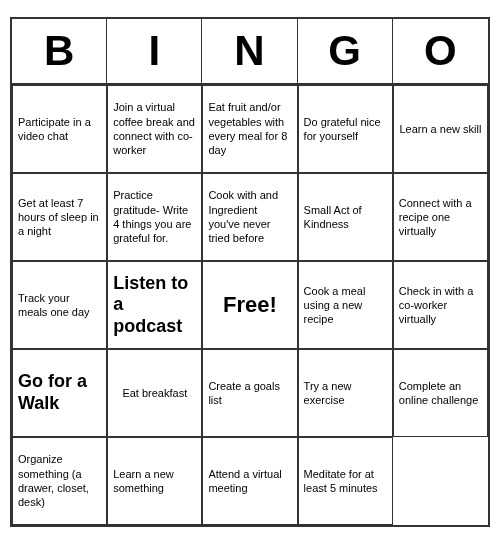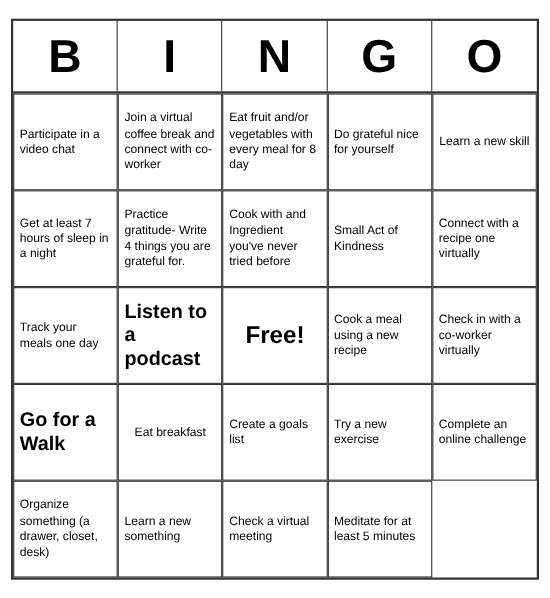--- a/index.html
+++ b/index.html
@@ -85,16 +85,16 @@
       <div class="bingo-cell free">Free!</div>
       <div class="bingo-cell">Cook a meal using a new recipe</div>
       <div class="bingo-cell">Check in with a co-worker virtually</div>
       <div class="bingo-cell large-text">Go for a Walk</div>
       <div class="bingo-cell">Eat breakfast</div>
       <div class="bingo-cell">Create a goals list</div>
       <div class="bingo-cell">Try a new exercise</div>
       <div class="bingo-cell">Complete an online challenge</div>
       <div class="bingo-cell">Organize something (a drawer, closet, desk)</div>
       <div class="bingo-cell">Learn a new something</div>
-      <div class="bingo-cell">Check a virtual meeting</div>
+      <div class="bingo-cell">Attend a virtual meeting</div>
       <div class="bingo-cell">Meditate for at least 5 minutes</div>
     </div>
 </div>
 
 </body></html>

